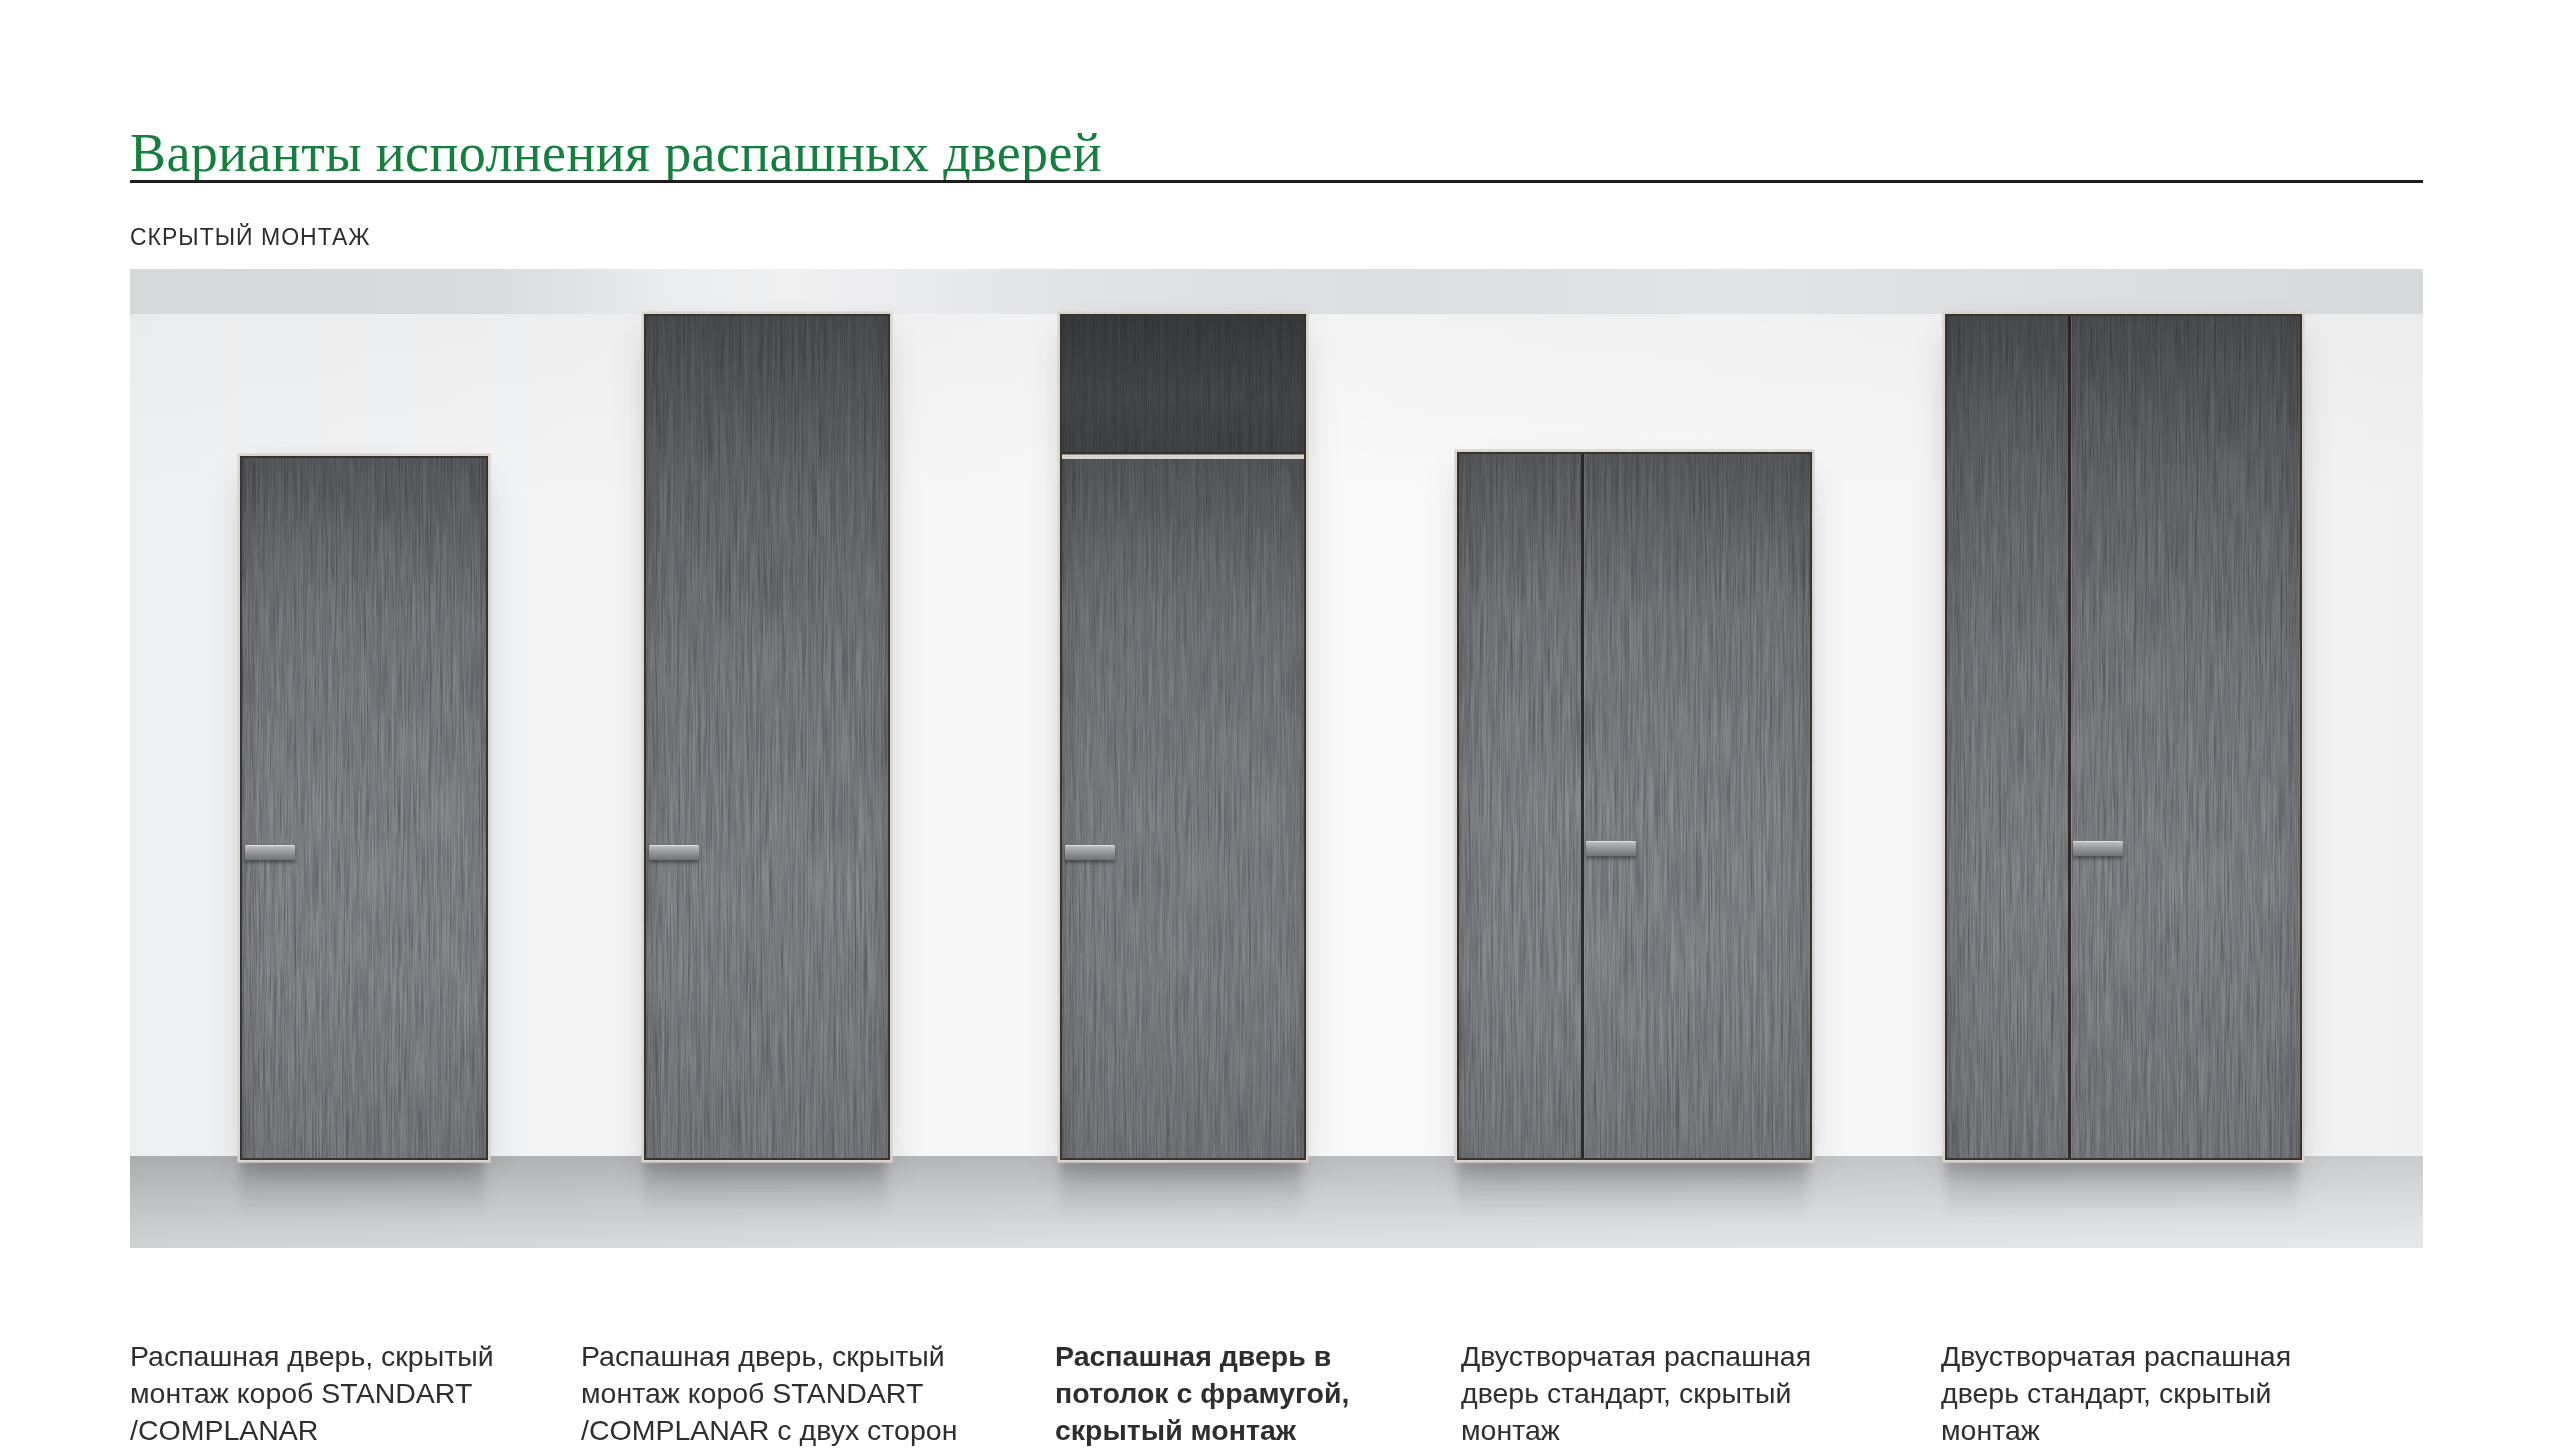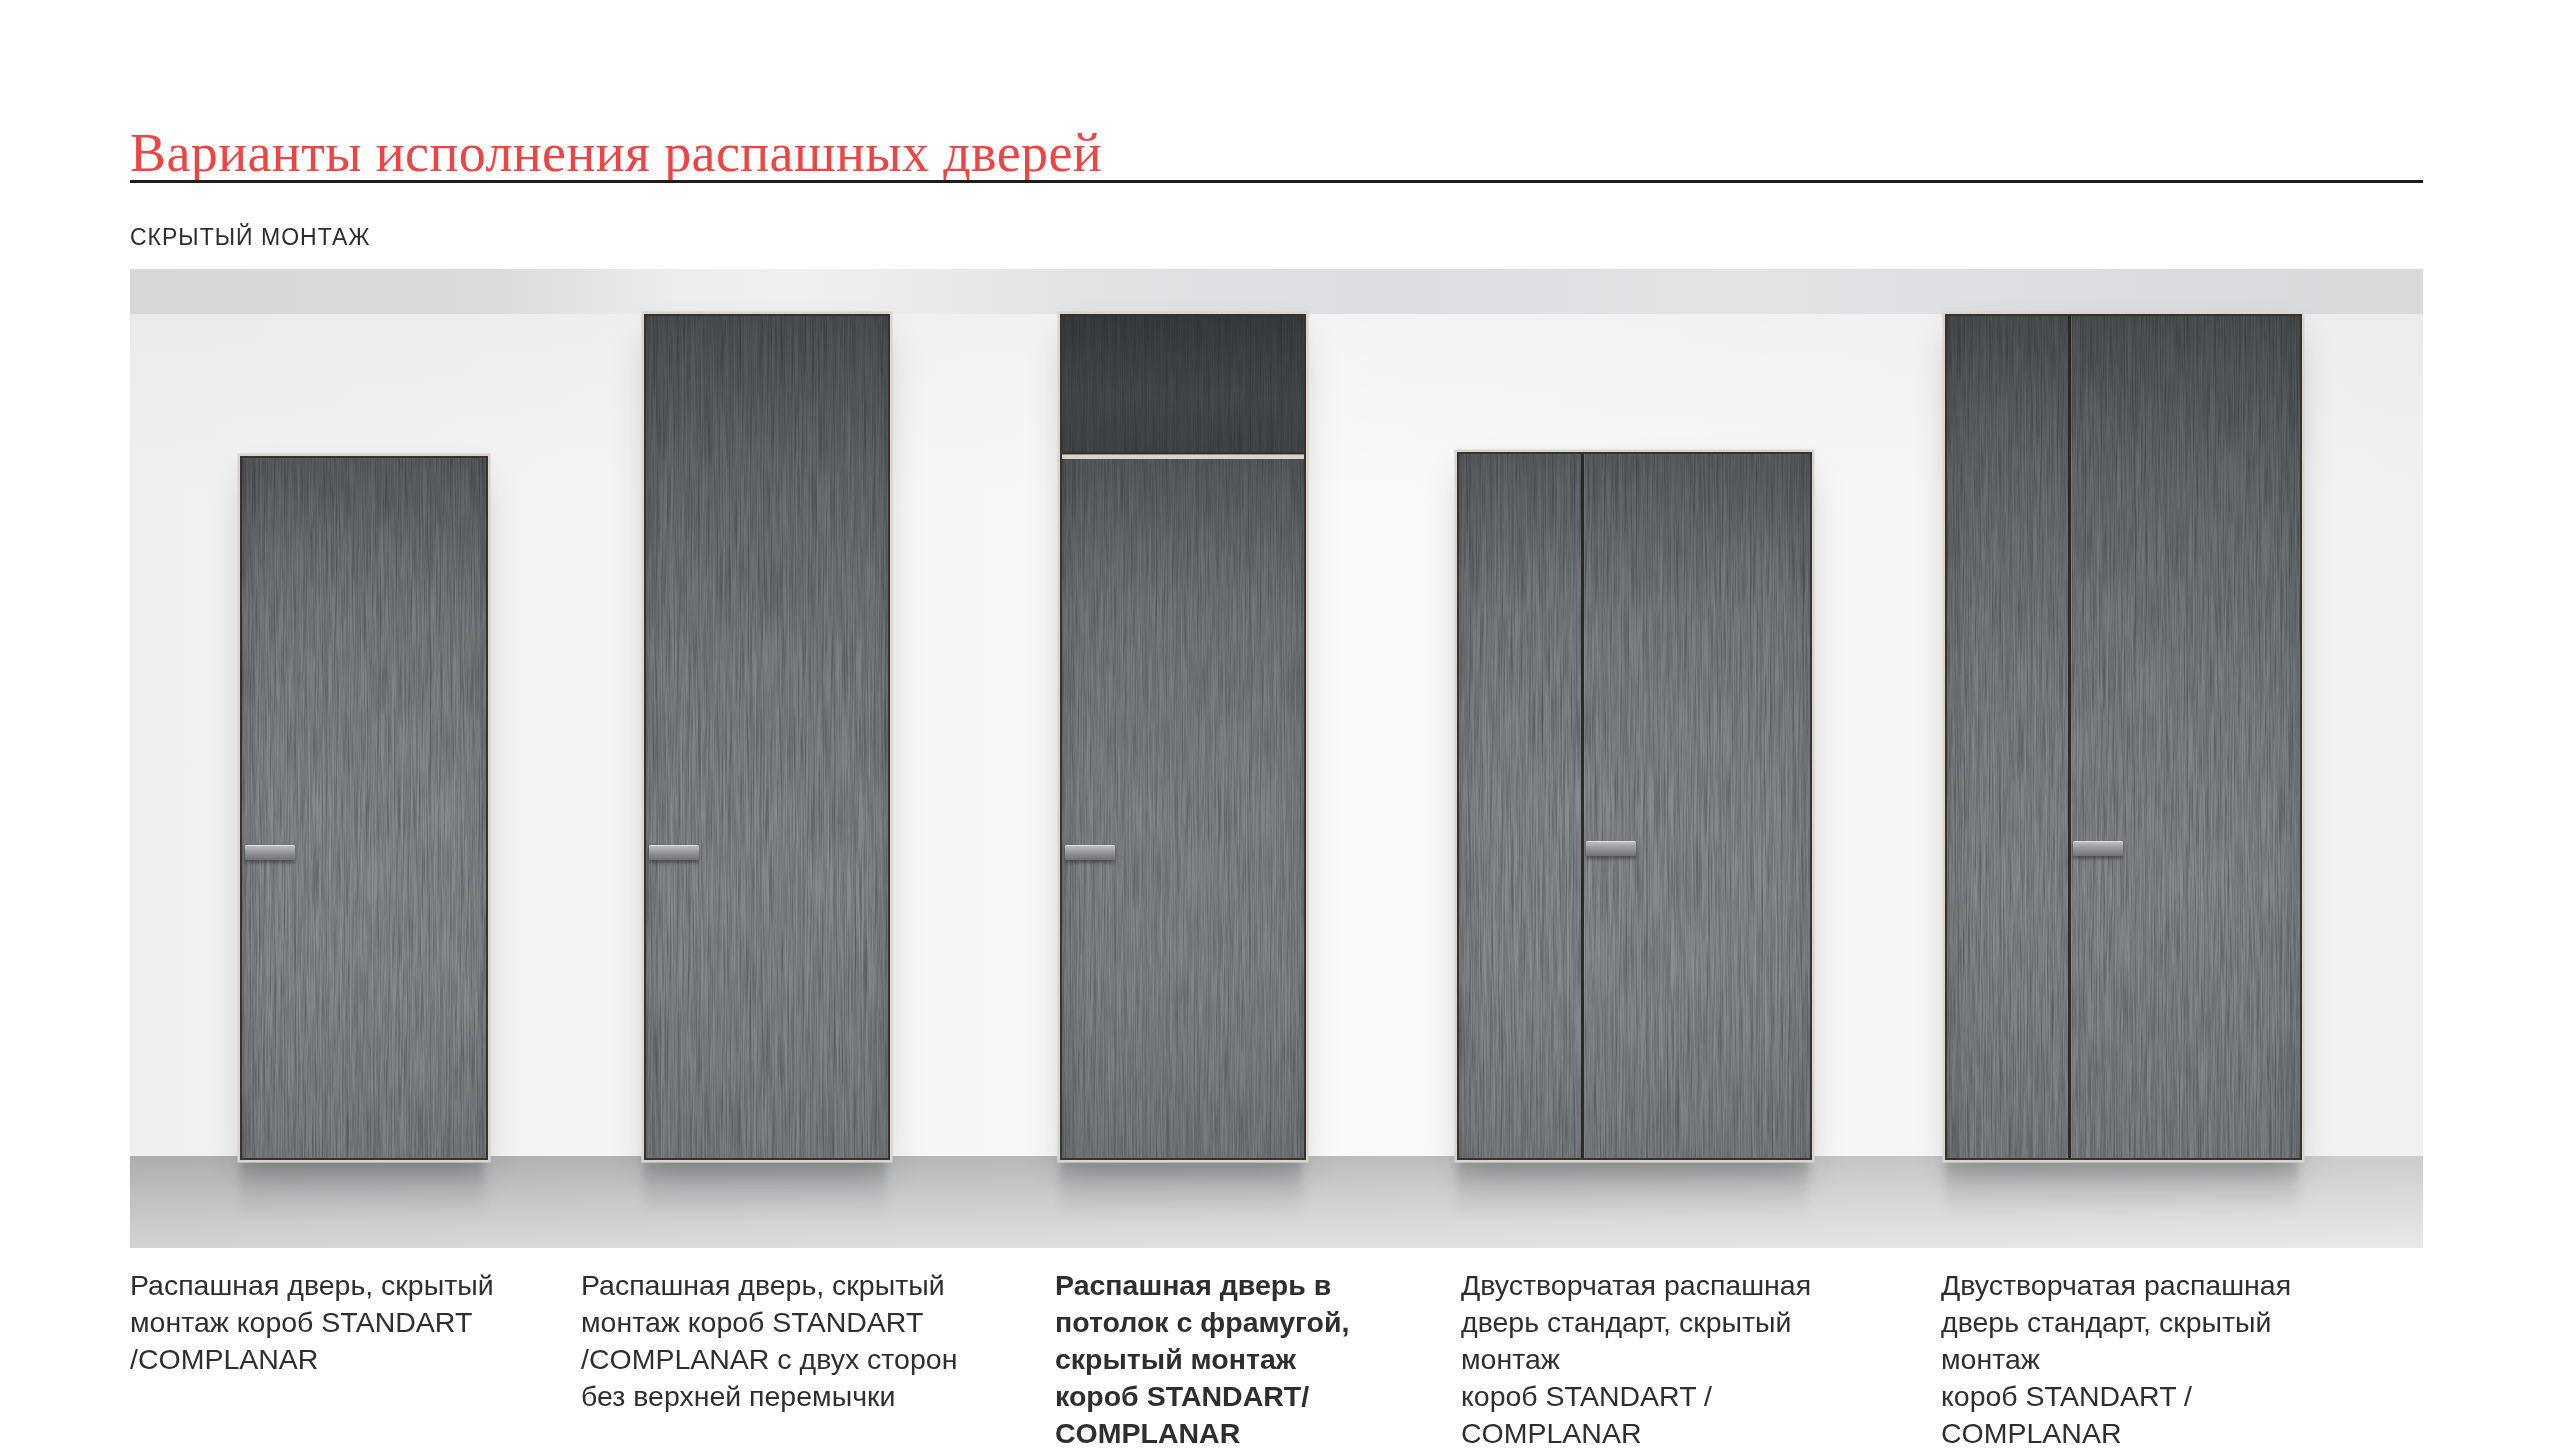--- a/index.html
+++ b/index.html
@@ -3,21 +3,21 @@
 <meta charset="utf-8">
 <style>
   html,body{margin:0;padding:0;background:#ffffff;}
   #canvas{
     position:relative;width:2550px;height:1453px;background:#ffffff;
     font-family:"Liberation Sans",sans-serif;overflow:hidden;
   }
   .title{
     position:absolute;left:130px;top:124px;margin:0;font-weight:400;
     font-family:"Liberation Serif",serif;font-size:54px;line-height:1.1;
-    color:#ef4444;letter-spacing:0.4px;white-space:nowrap;
+    color:#15803d;letter-spacing:0.4px;white-space:nowrap;
   }
   .rule{position:absolute;left:130px;top:180px;width:2293px;height:2.6px;background:#1d1d1d;}
   .subtitle{
     position:absolute;left:130px;top:224px;font-size:23px;letter-spacing:1px;
     color:#2d2d2d;white-space:nowrap;
   }
   
   .scene{position:absolute;left:130px;top:269px;width:2293px;height:979px;overflow:hidden;background:#f5f5f6;}
   .ceiling{
     position:absolute;left:0;top:0;width:100%;height:45px;
@@ -78,21 +78,21 @@
   .d3{left:930px;top:45px;width:242px;height:842px;}
   .d4{left:1327px;top:183px;width:351px;height:704px;}
   .d5{left:1815px;top:45px;width:353px;height:842px;}
   .r1{left:110px;width:244px;}
   .r2{left:514px;width:242px;}
   .r3{left:930px;width:242px;}
   .r4{left:1327px;width:351px;}
   .r5{left:1815px;width:353px;}
   
   .caption{
-    position:absolute;top:1267px;width:466px;font-size:28.5px;line-height:37px;
+    position:absolute;top:1338px;width:466px;font-size:28.5px;line-height:37px;
     color:#2e2e2e;white-space:pre-line;
   }
   .c1{left:130px;}
   .c2{left:581px;}
   .c3{left:1055px;font-weight:bold;}
   .c4{left:1461px;}
   .c5{left:1941px;}
   .svgdefs{position:absolute;width:0;height:0;}
 </style>
 </head>

